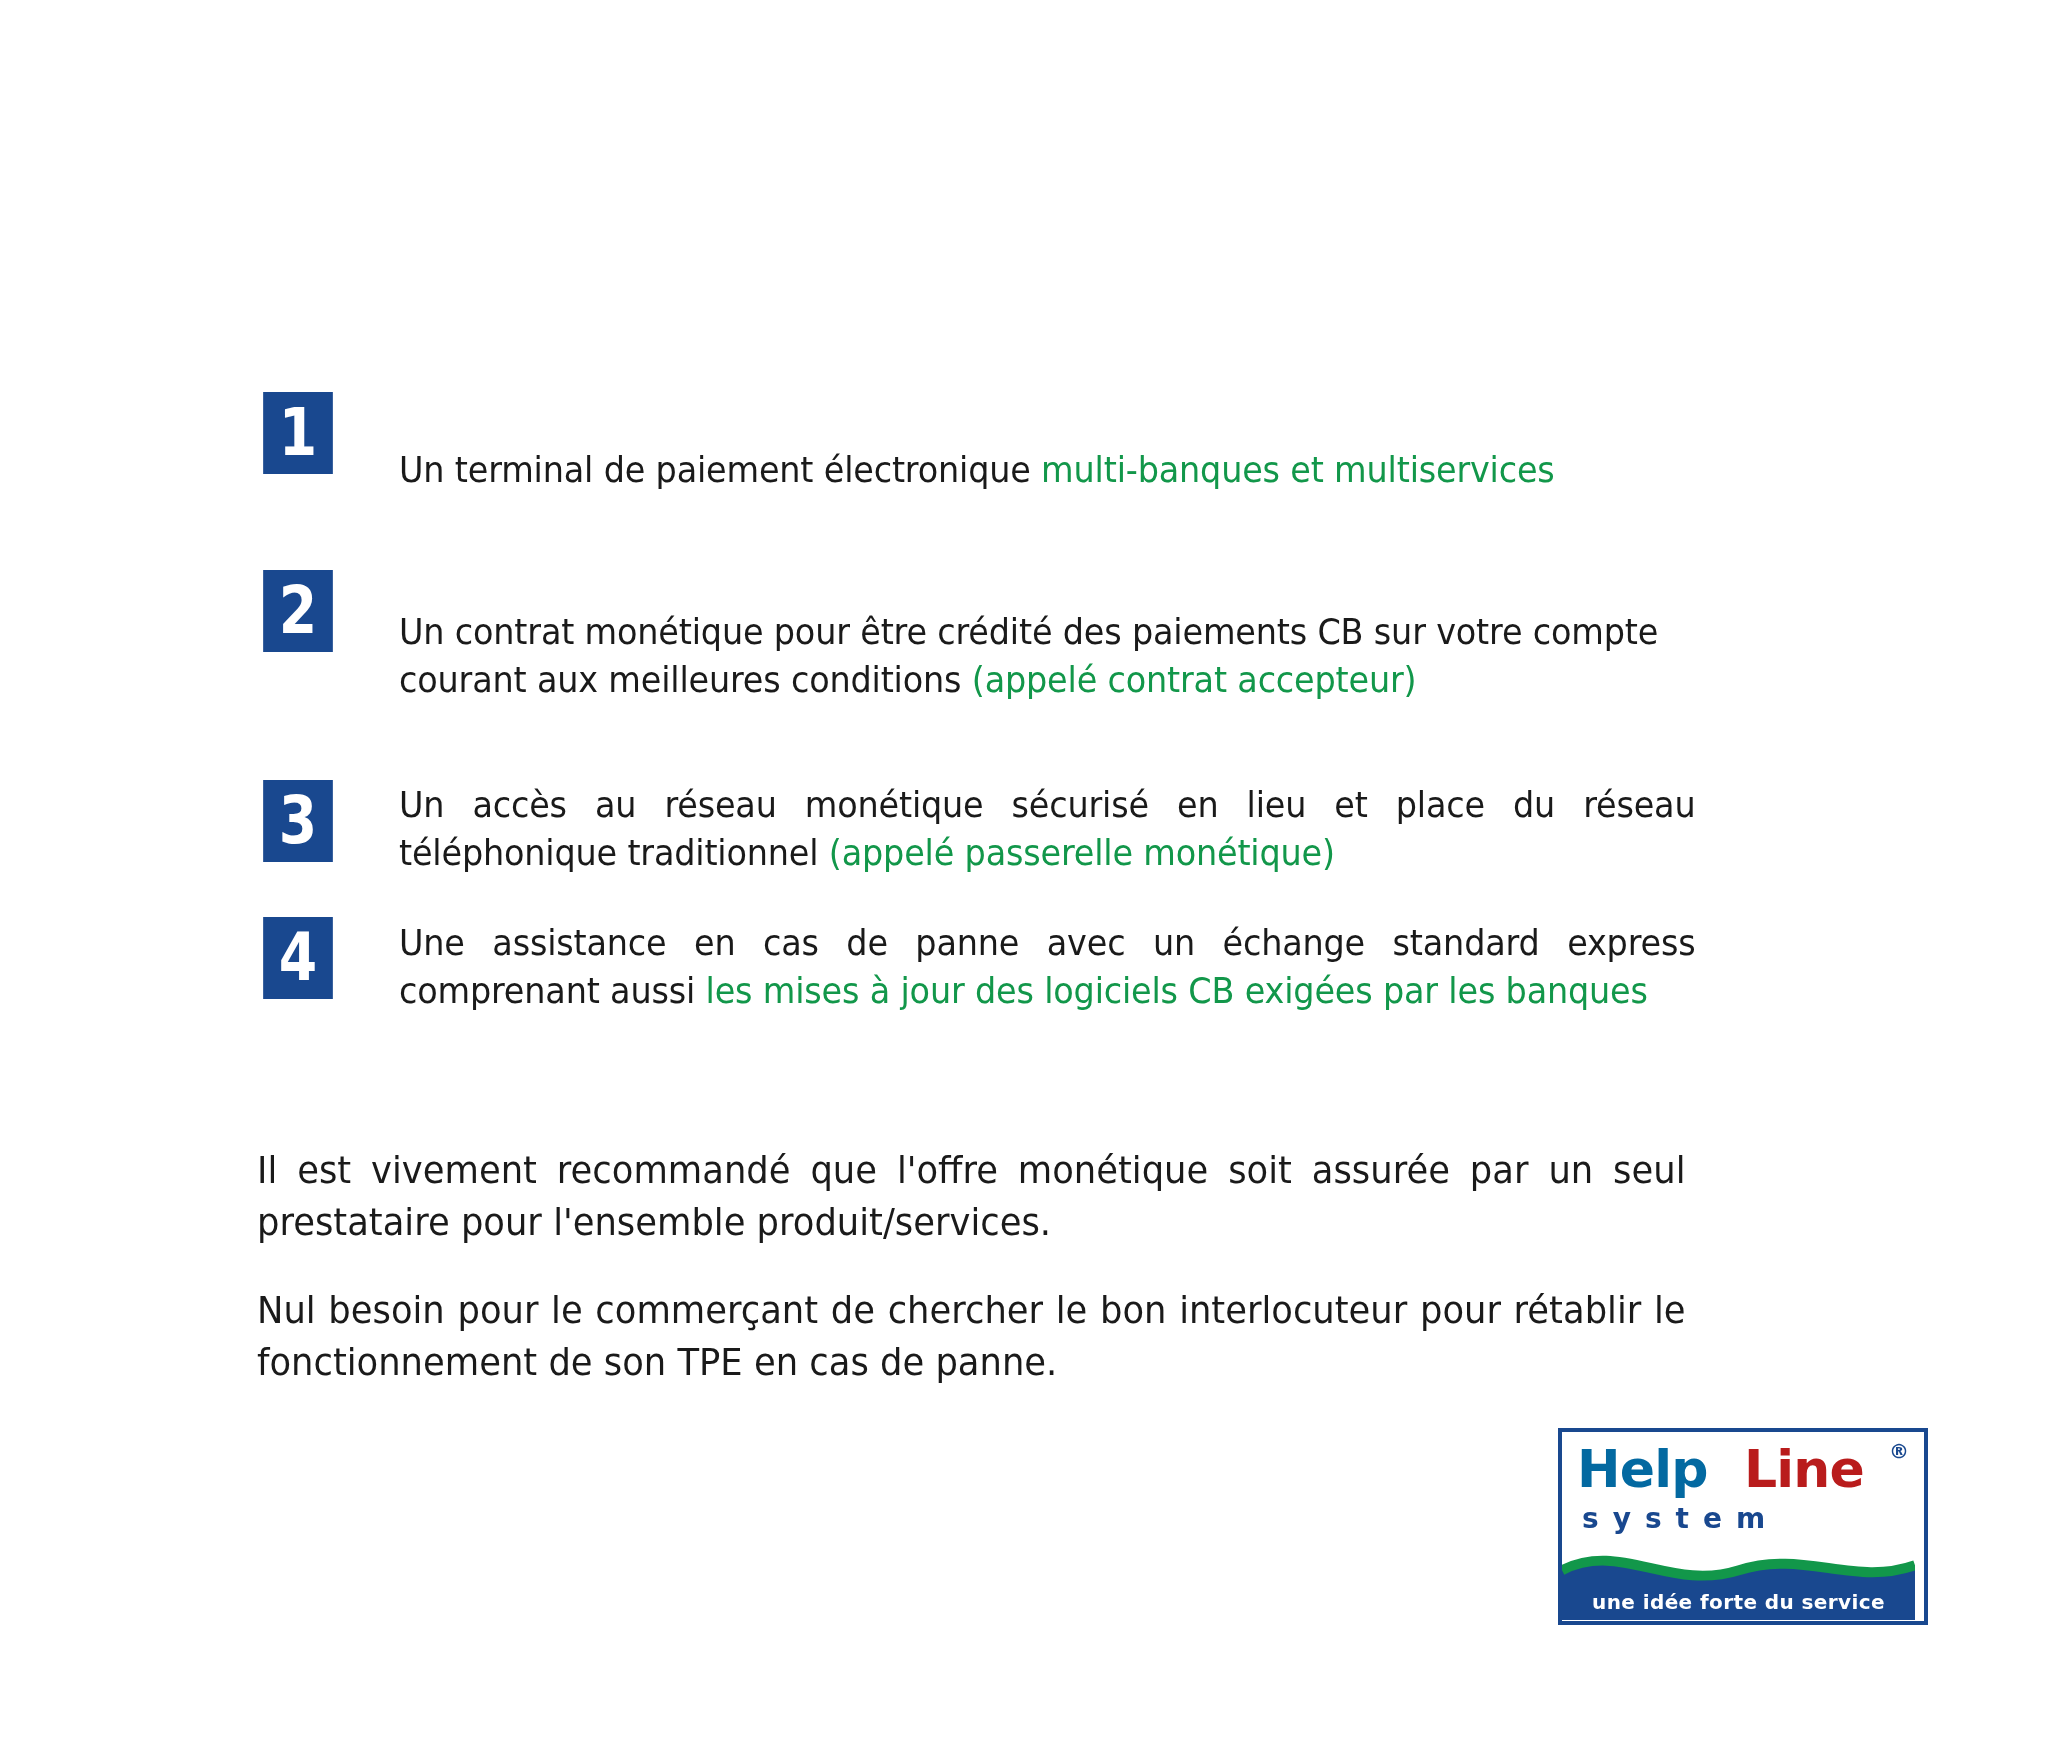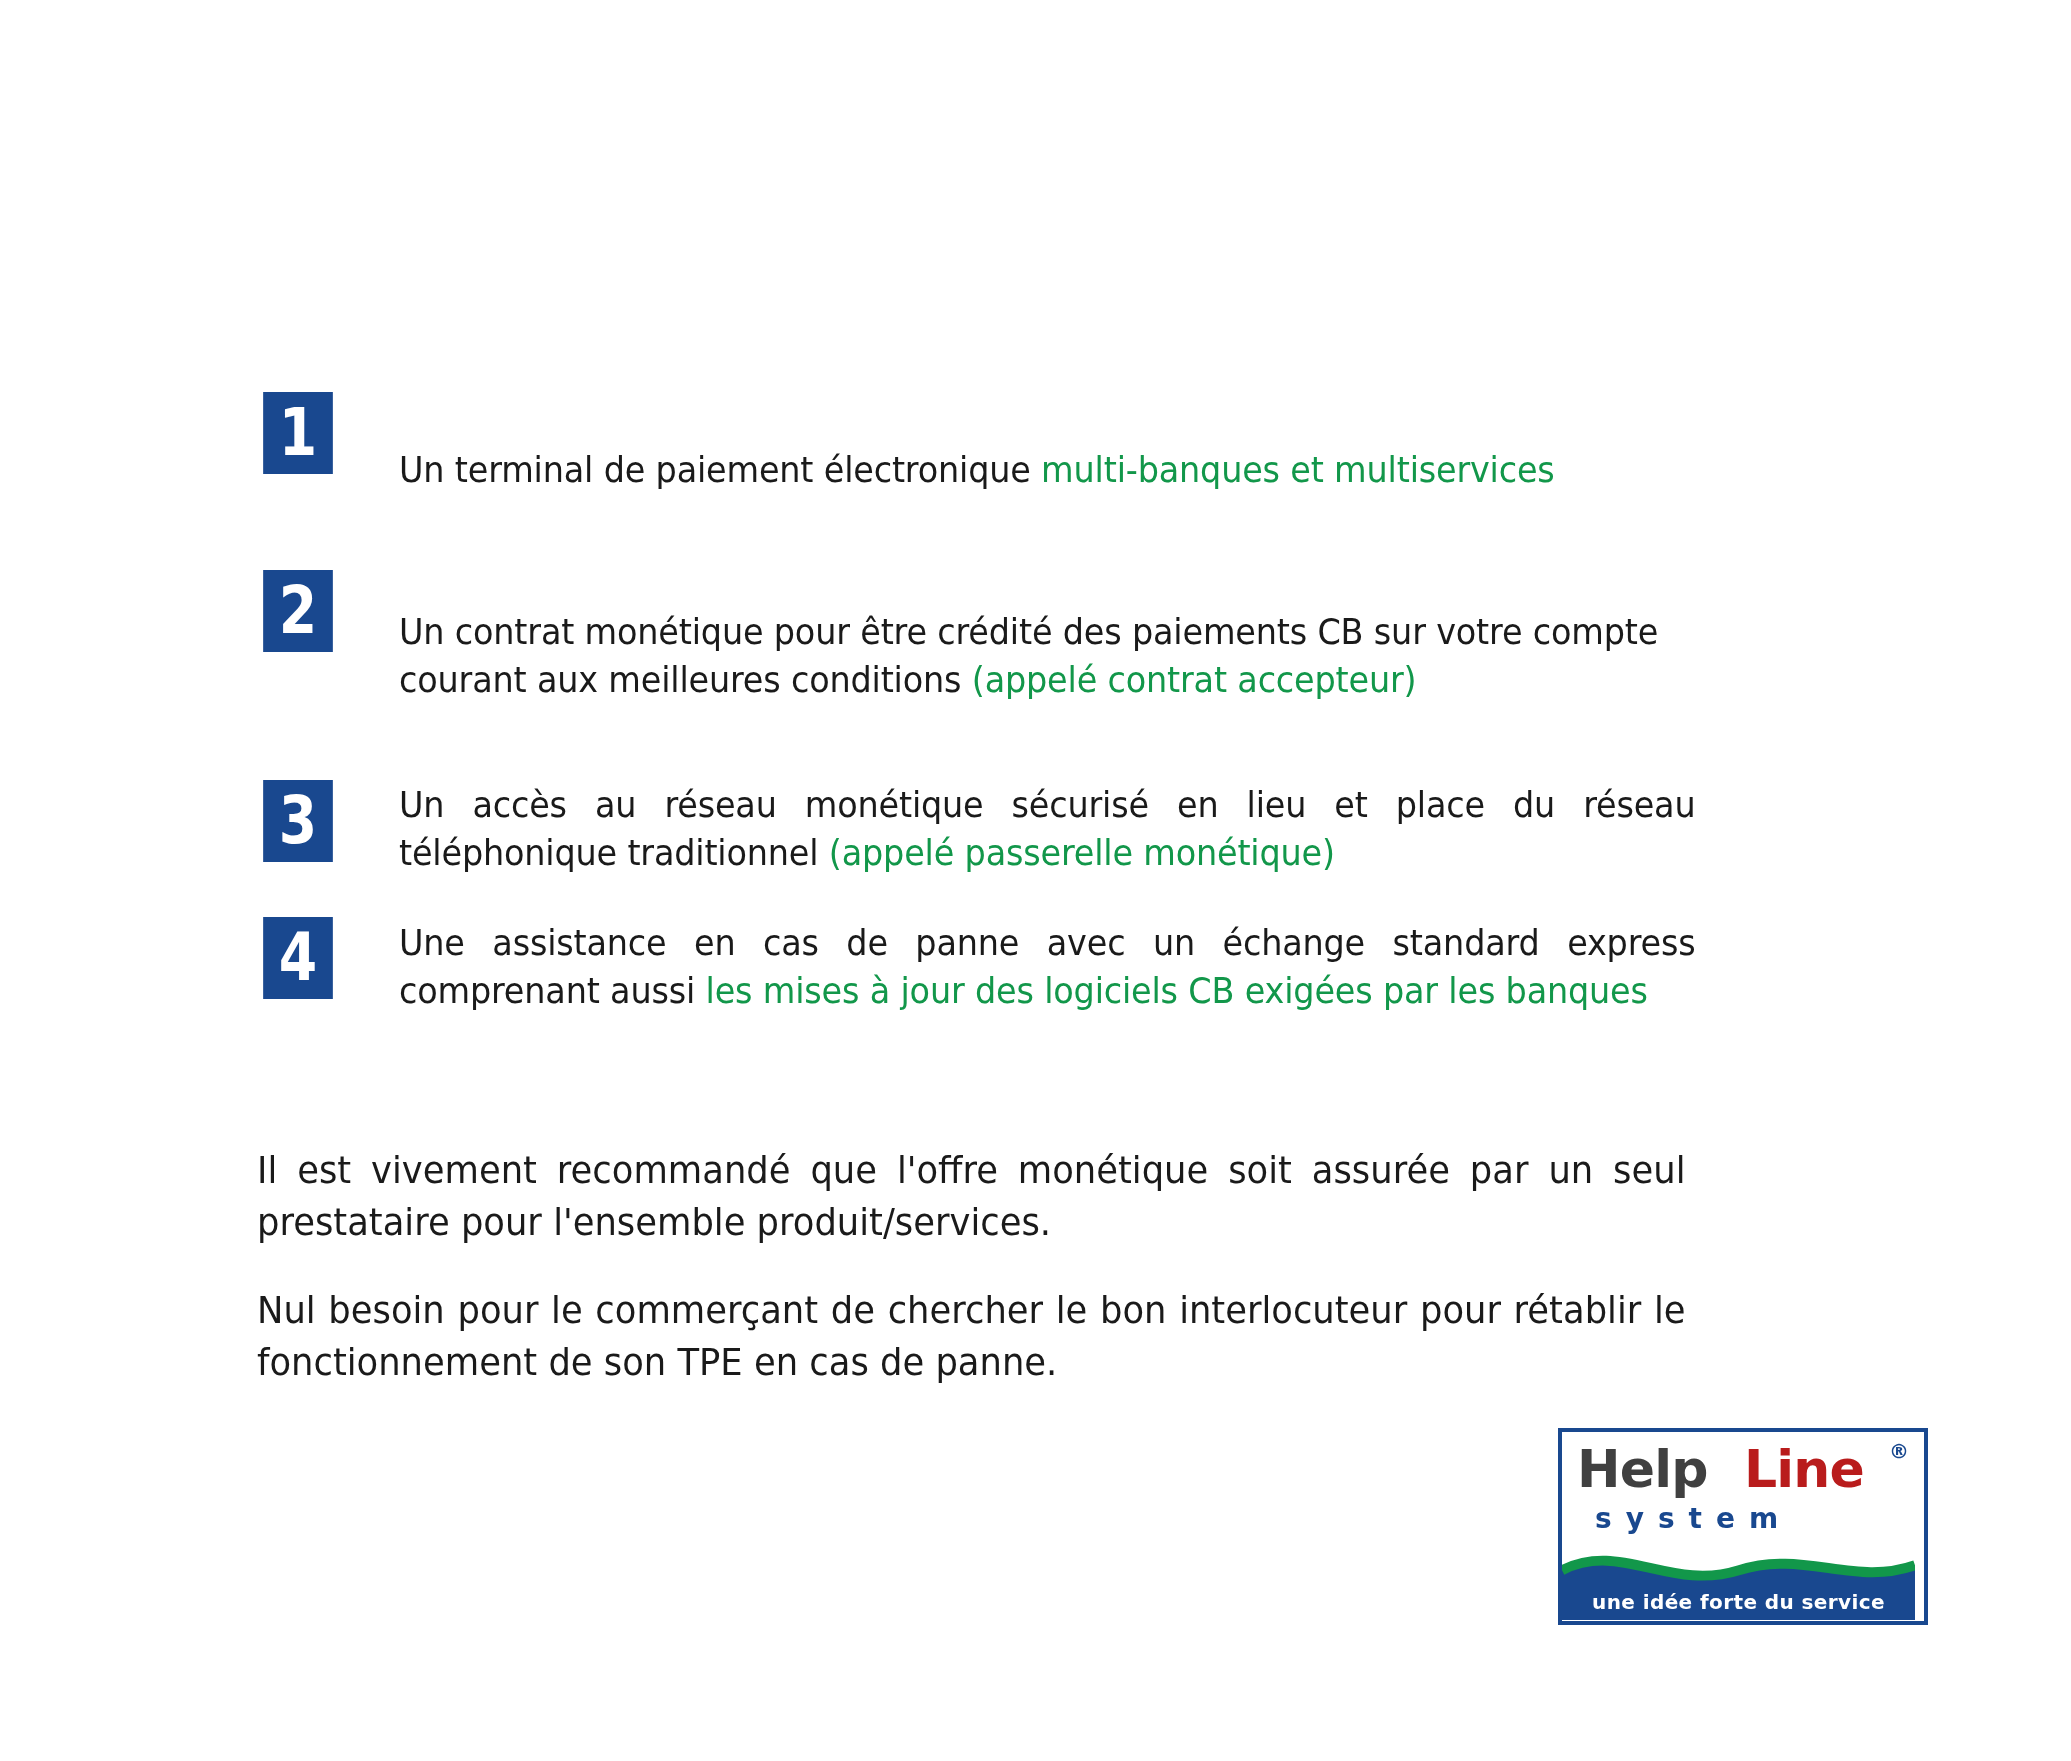--- a/index.html
+++ b/index.html
@@ -136,21 +136,21 @@
   .logo-top {
     position: absolute;
     left: 0; top: 0;
     width: 100%;
     height: 122px;
   }
   .logo-help {
     position: absolute;
     left: 15px;
     top: 6.7px;
-    color: #404040;
+    color: #0369a1;
     font-family: "DejaVu Sans", sans-serif;
     font-weight: bold;
     font-size: 52px;
     letter-spacing: -0.8px;
   }
   .logo-line {
     position: absolute;
     left: 182px;
     top: 6.7px;
     color: #b91c1c;
@@ -163,21 +163,21 @@
     position: absolute;
     left: 327px;
     top: 6.7px;
     color: #19488f;
     font-family: "DejaVu Sans", sans-serif;
     font-weight: bold;
     font-size: 20px;
   }
   .logo-system {
     position: absolute;
-    left: 33px;
+    left: 20px;
     top: 70px;
     color: #19488f;
     font-family: "DejaVu Sans", sans-serif;
     font-weight: bold;
     font-size: 28px;
     letter-spacing: 14px;
   }
   .logo-wave {
     position: absolute;
     left: 0;

